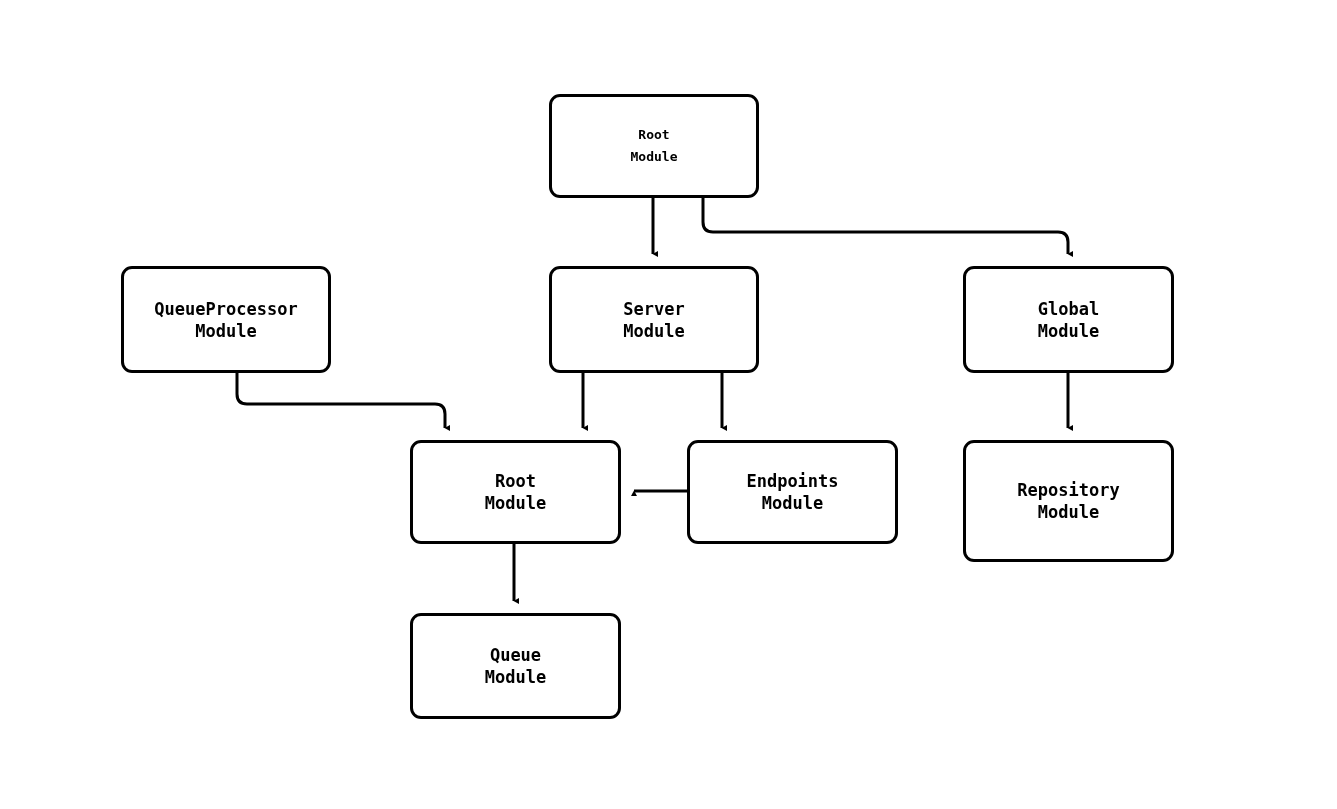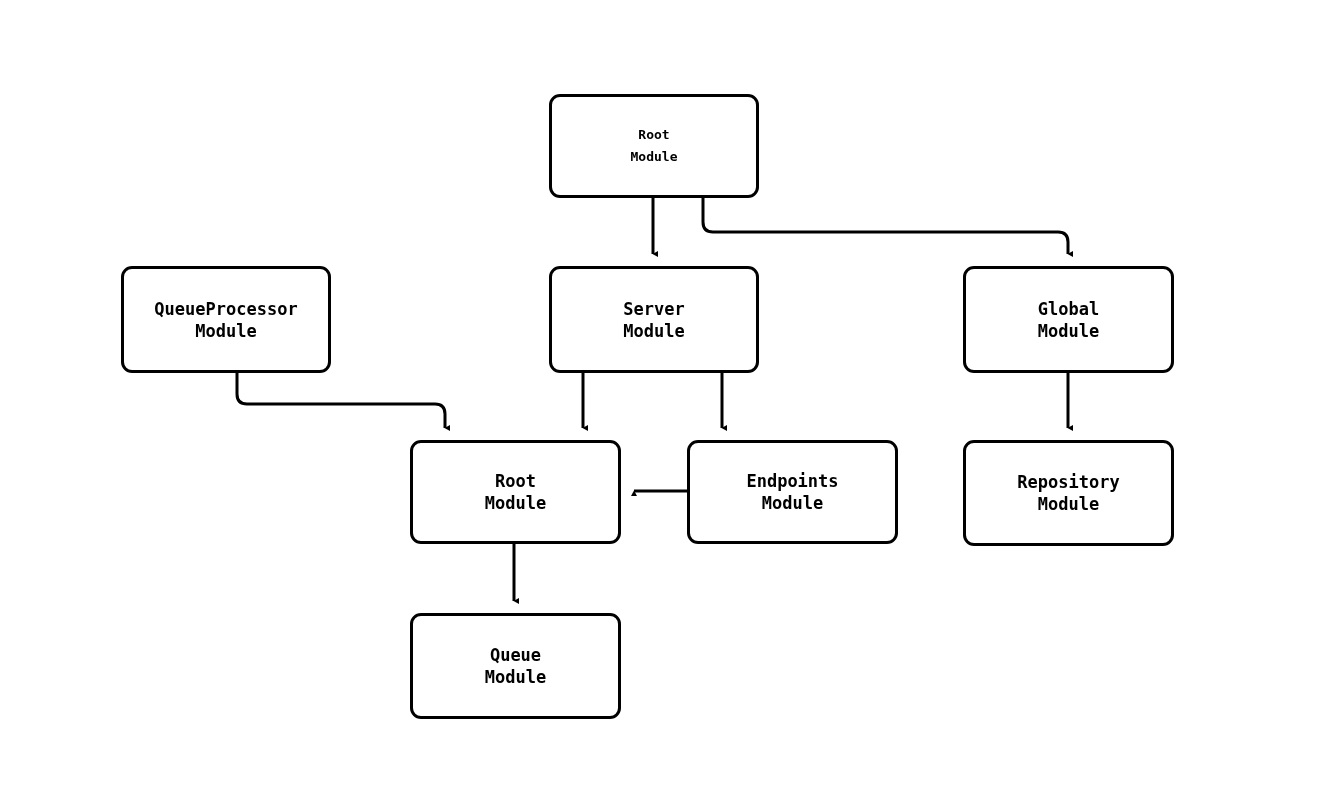--- a/index.html
+++ b/index.html
@@ -72,17 +72,17 @@
       </g>
   </svg>
 
   <div id="node-layer">
       <div class="node" style="left: 549px; top: 94px; width: 210px; height: 104px; border-radius: 11px; border-width: 3px; border-color: rgb(0, 0, 0); background: rgb(255, 255, 255); color: rgb(0, 0, 0); font-size: 13px;"><span class="line1">Root</span><span class="line2">Module</span></div>
       <div class="node" style="left: 121px; top: 266px; width: 210px; height: 107px; border-radius: 11px; border-width: 3px; border-color: rgb(0, 0, 0); background: rgb(255, 255, 255); color: rgb(0, 0, 0); font-size: 17px;"><span class="line1">QueueProcessor</span><span class="line2">Module</span></div>
       <div class="node" style="left: 549px; top: 266px; width: 210px; height: 107px; border-radius: 11px; border-width: 3px; border-color: rgb(0, 0, 0); background: rgb(255, 255, 255); color: rgb(0, 0, 0); font-size: 17px; text-align: right;"><span class="line1">Server</span><span class="line2">Module</span></div>
       <div class="node" style="left: 963px; top: 266px; width: 211px; height: 107px; border-radius: 11px; border-width: 3px; border-color: rgb(0, 0, 0); background: rgb(255, 255, 255); color: rgb(0, 0, 0); font-size: 17px;"><span class="line1">Global</span><span class="line2">Module</span></div>
       <div class="node" style="left: 410px; top: 440px; width: 211px; height: 104px; border-radius: 11px; border-width: 3px; border-color: rgb(0, 0, 0); background: rgb(255, 255, 255); color: rgb(0, 0, 0); font-size: 17px;"><span class="line1">Root</span><span class="line2">Module</span></div>
       <div class="node" style="left: 687px; top: 440px; width: 211px; height: 104px; border-radius: 11px; border-width: 3px; border-color: rgb(0, 0, 0); background: rgb(255, 255, 255); color: rgb(0, 0, 0); font-size: 17px;"><span class="line1">Endpoints</span><span class="line2">Module</span></div>
-      <div class="node" style="left: 963px; top: 440px; width: 211px; height: 106px; border-radius: 11px; border-width: 3px; border-color: rgb(0, 0, 0); background: rgb(255, 255, 255); color: rgb(0, 0, 0); font-size: 17px;"><span class="line1">Repository</span><span class="line2">Module</span></div>
+      <div class="node" style="left: 963px; top: 440px; width: 211px; height: 122px; border-radius: 11px; border-width: 3px; border-color: rgb(0, 0, 0); background: rgb(255, 255, 255); color: rgb(0, 0, 0); font-size: 17px;"><span class="line1">Repository</span><span class="line2">Module</span></div>
       <div class="node" style="left: 410px; top: 613px; width: 211px; height: 106px; border-radius: 11px; border-width: 3px; border-color: rgb(0, 0, 0); background: rgb(255, 255, 255); color: rgb(0, 0, 0); font-size: 17px;"><span class="line1">Queue</span><span class="line2">Module</span></div>
     </div>
 
 </div>
 
 </body></html>

